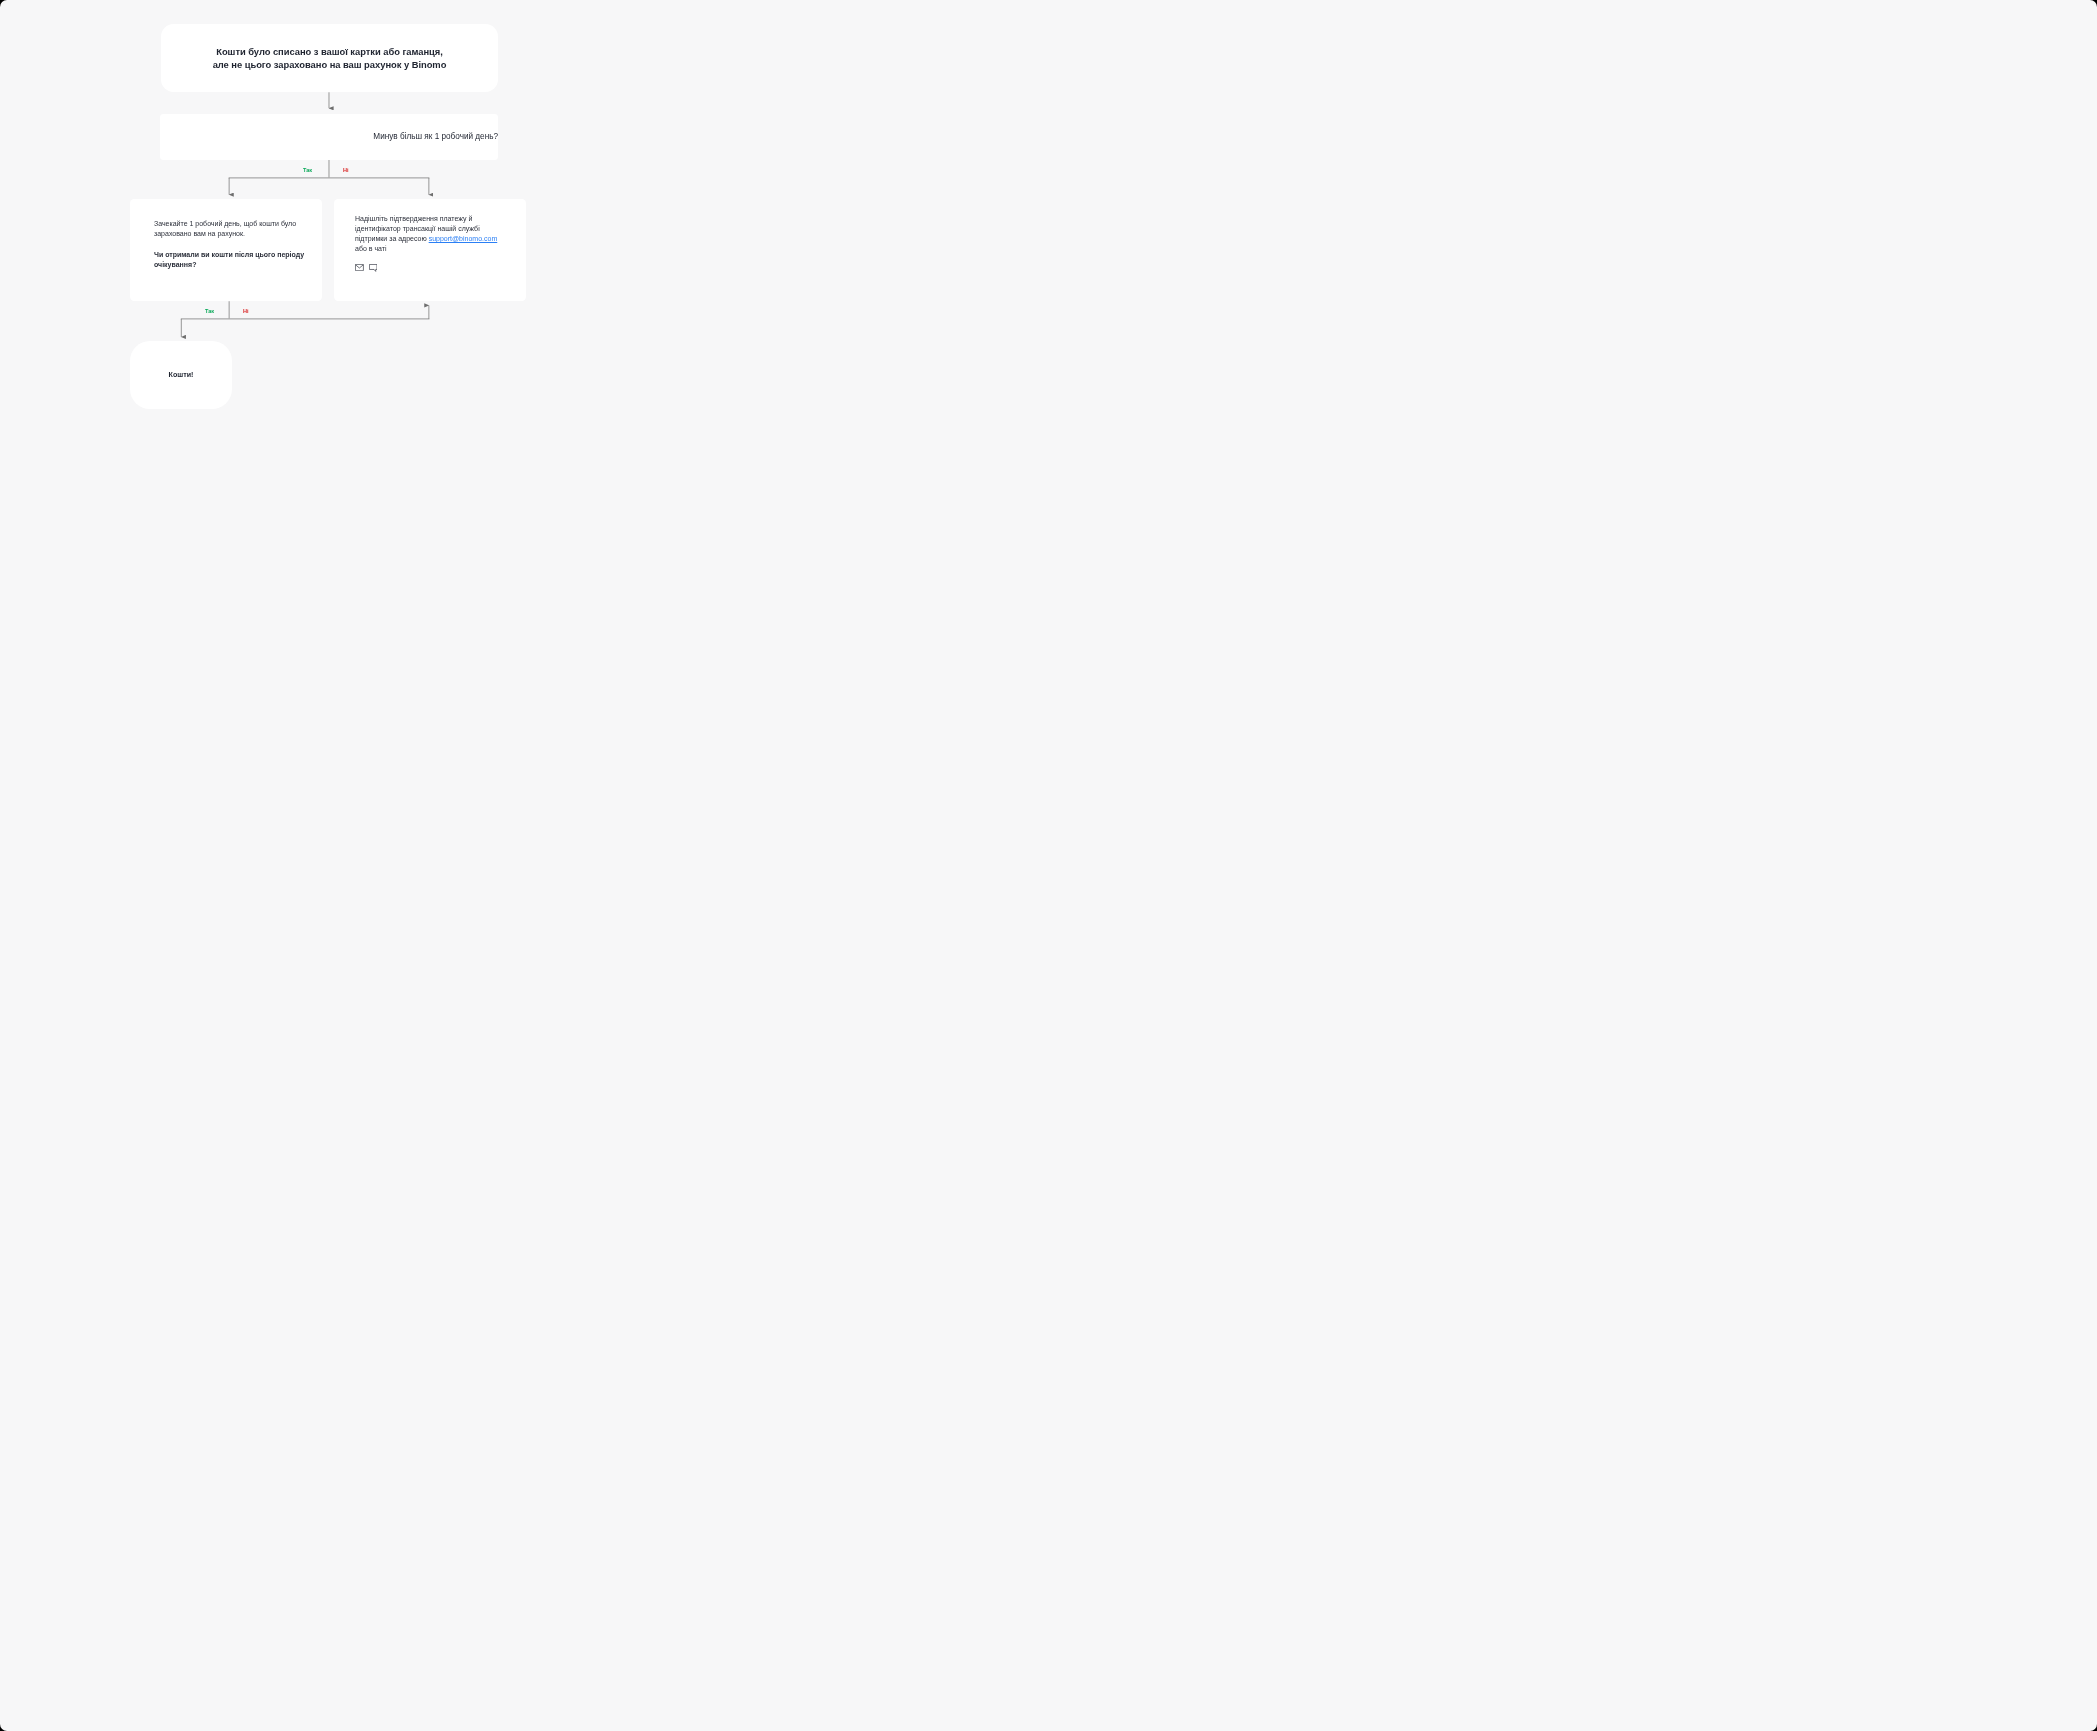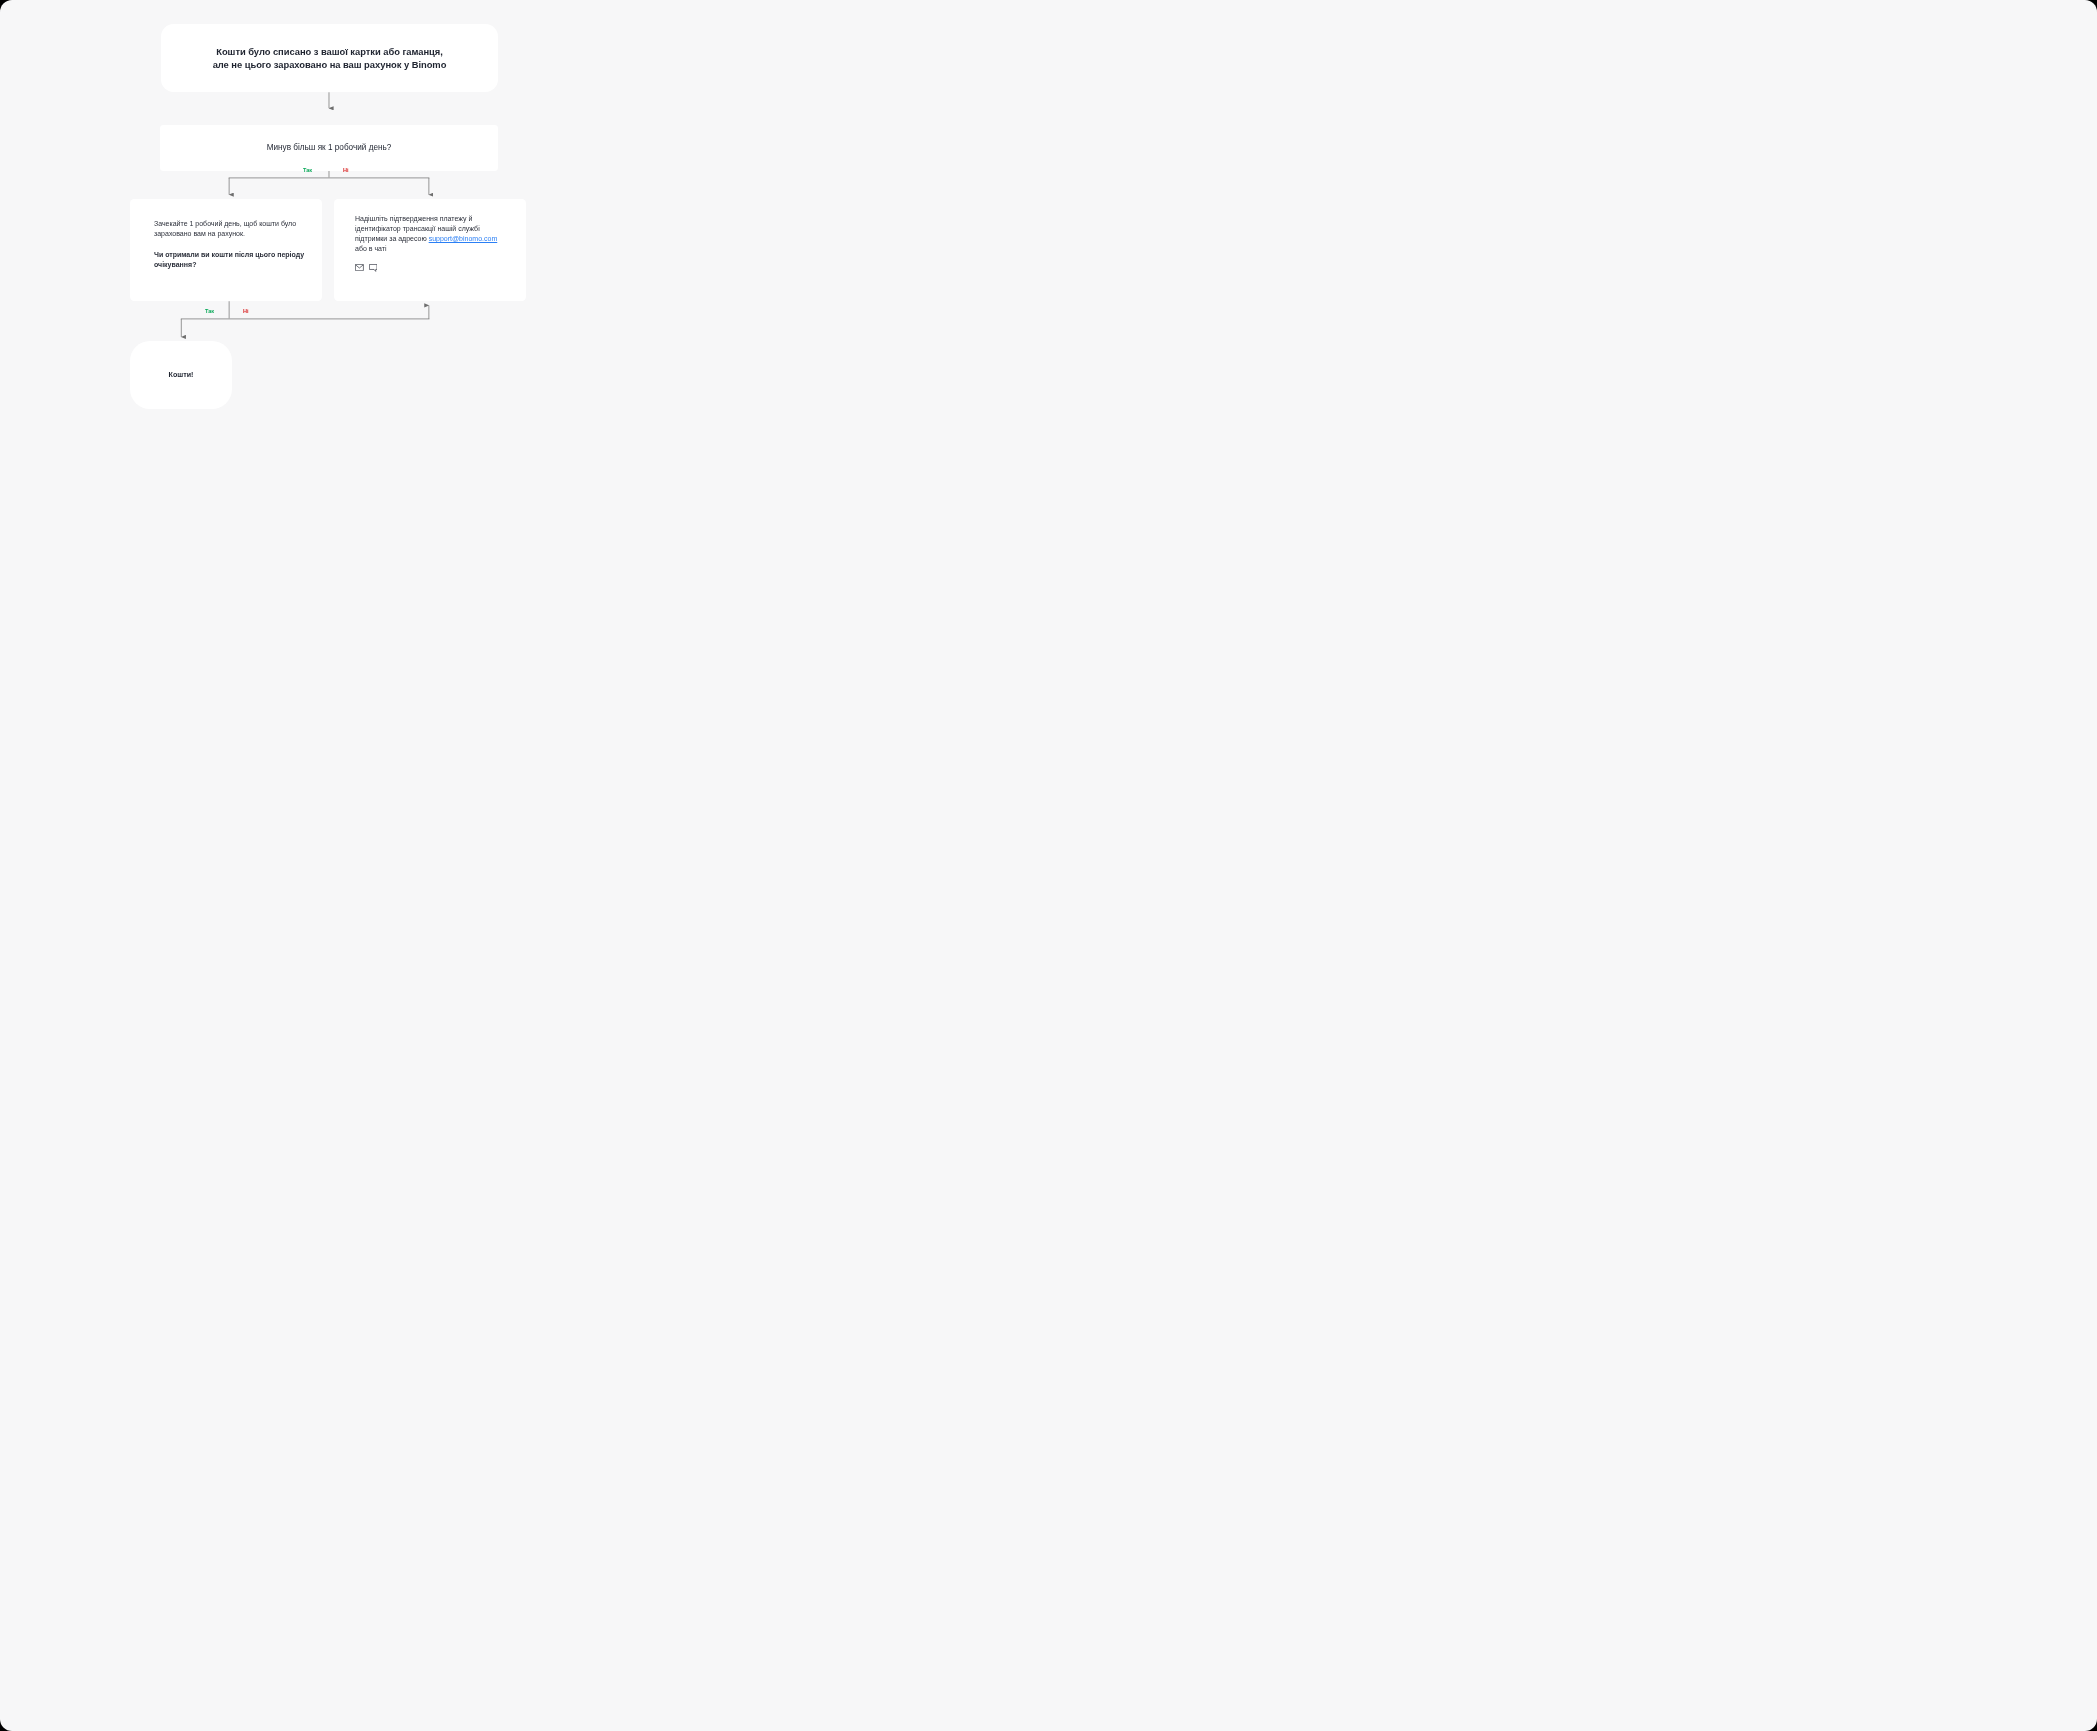--- a/index.html
+++ b/index.html
@@ -4,43 +4,43 @@
 <style>
   html,body{margin:0;padding:0;background:#000;}
   body{
     width:658px;height:467px;
     font-family:"Liberation Sans","DejaVu Sans",sans-serif;
     overflow:hidden;
   }
   #page{
     position:absolute;inset:0;
     background:#f7f7f8;
-    border-radius:12px;
+    border-radius:7px;
     overflow:hidden;
   }
   .node{
     position:absolute;
     background:#ffffff;
     box-sizing:border-box;
   }
   
   #node-start{
     left:161px;top:24px;width:337px;height:68px;
     border-radius:12.6px;
     display:flex;align-items:center;justify-content:center;
   }
   #node-start .txt{
     font-size:9.4px;font-weight:bold;color:#1f2430;
     line-height:1.42;text-align:center;letter-spacing:-0.04px;
     padding:0 9.2px;
   }
   #node-decision1{
-    left:160px;top:125px;width:338px;height:46px;
+    left:160px;top:114px;width:338px;height:46px;
     border-radius:3.4px;
-    display:flex;align-items:center;justify-content:center;
+    display:flex;align-items:center;justify-content:flex-end;
   }
   #node-decision1 .txt{
     font-size:8.2px;font-weight:400;color:#1f2430;
     text-align:center;line-height:1.4;
   }
   #node-wait{
     left:130px;top:199px;width:192px;height:102px;
     border-radius:4.2px;
     padding:20px 0 0 24px;
   }

